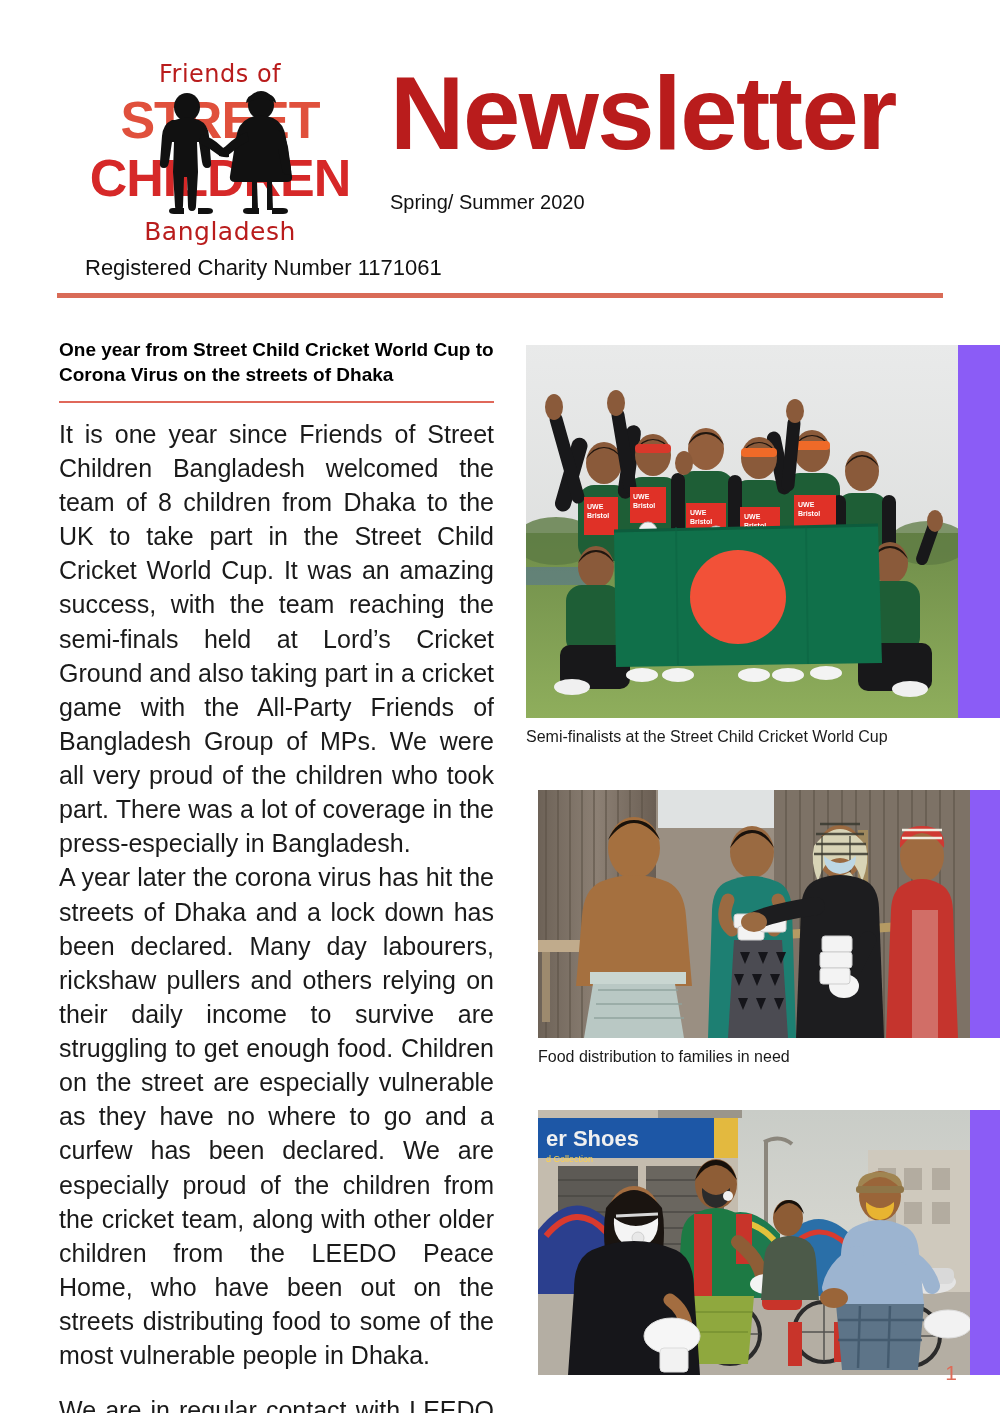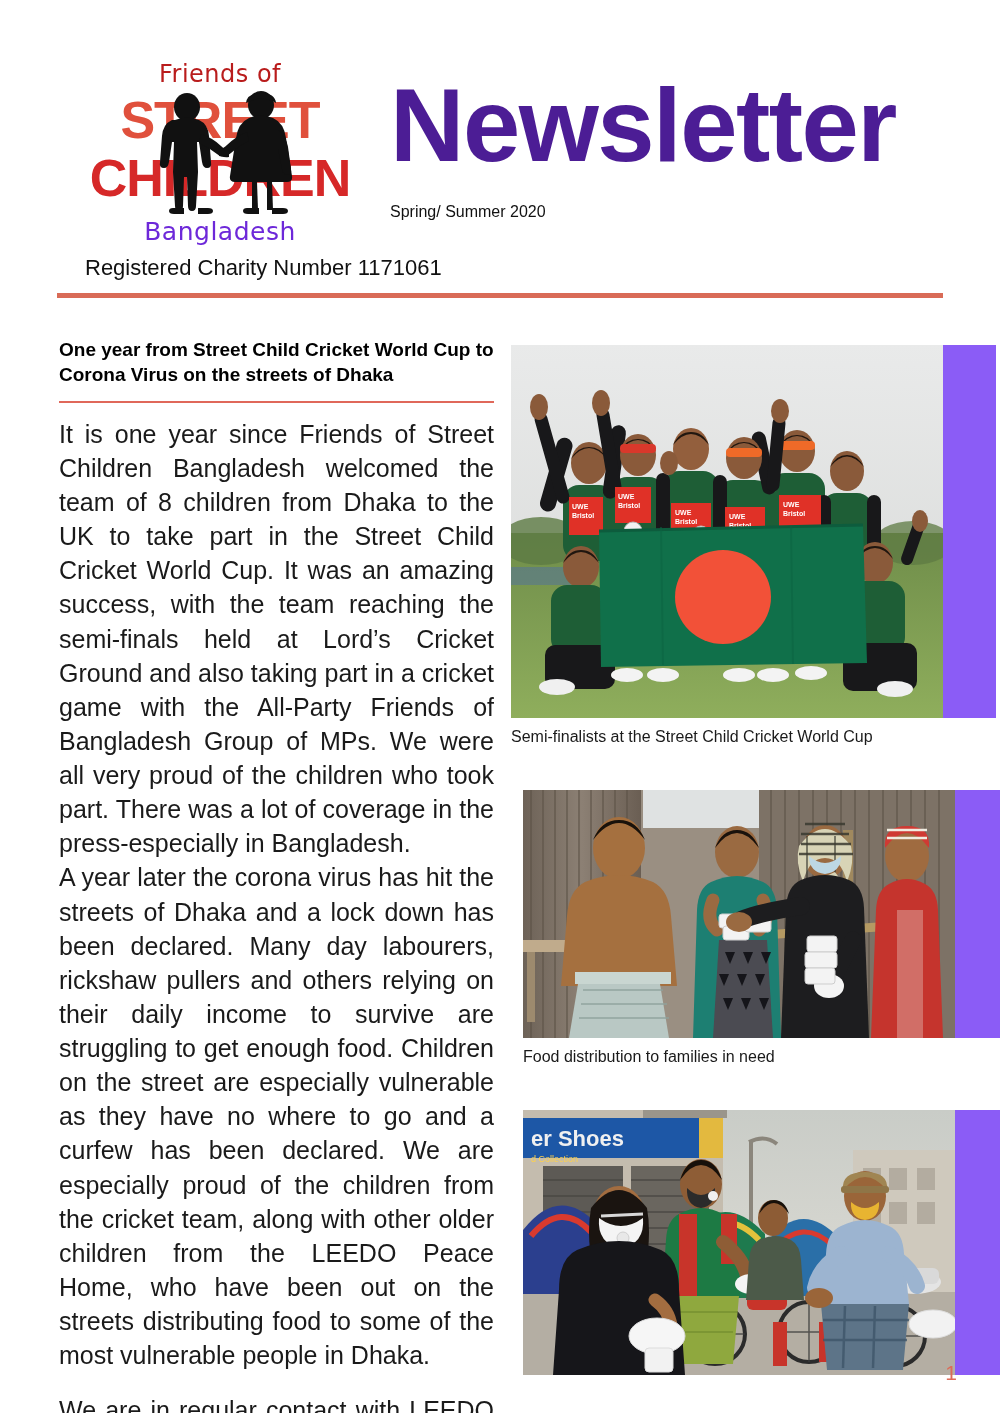--- a/index.html
+++ b/index.html
@@ -65,21 +65,21 @@
   .logo-word.children { top: 62px; font-size: 52px; }
 
   .logo-figs {
     position: absolute;
     left: 0; top: 0;
     width: 270px; height: 125px;
   }
 
   .logo-bangladesh {
     font-size: 25px;
-    color: #6d28d9;
+    color: #b91c1c;
     font-family: "DejaVu Sans", sans-serif;
     letter-spacing: 0.5px;
     margin-top: 2px;
   }
 
   .logo-charity {
     font-size: 22px;
     color: #111;
     margin-top: 9px;
     white-space: nowrap;
@@ -91,28 +91,27 @@
     left: 390px;
     top: 62px;
     width: 570px;
   }
 
   .newsletter-title {
     font-family: "Liberation Sans", sans-serif;
     font-weight: 700;
     font-size: 103px;
     line-height: 1.0;
-    color: #4c1d95;
+    color: #b91c1c;
     letter-spacing: -1.5px;
-    margin-top: 12px;
   }
 
   .issue-date {
     margin-top: 26px;
-    font-size: 16px;
+    font-size: 20px;
     color: #111;
   }
 
   .header-rule {
     position: absolute;
     left: 57px;
     top: 293px;
     width: 886px;
     height: 5px;
     background: #d96b57;
@@ -159,21 +158,21 @@
     line-height: 1.365;
     color: #dd6b58;
     text-align: left;
     text-decoration: none;
     margin-top: 0;
   }
 
   
   .photo-col {
     position: absolute;
-    left: 511px;
+    left: 526px;
     top: 345px;
     width: 432px;
   }
 
   .figure { position: relative; }
   .figure + .figure { margin-top: 0; margin-left: 12px; }
 
   .photo {
     position: relative;
     width: 485px;

